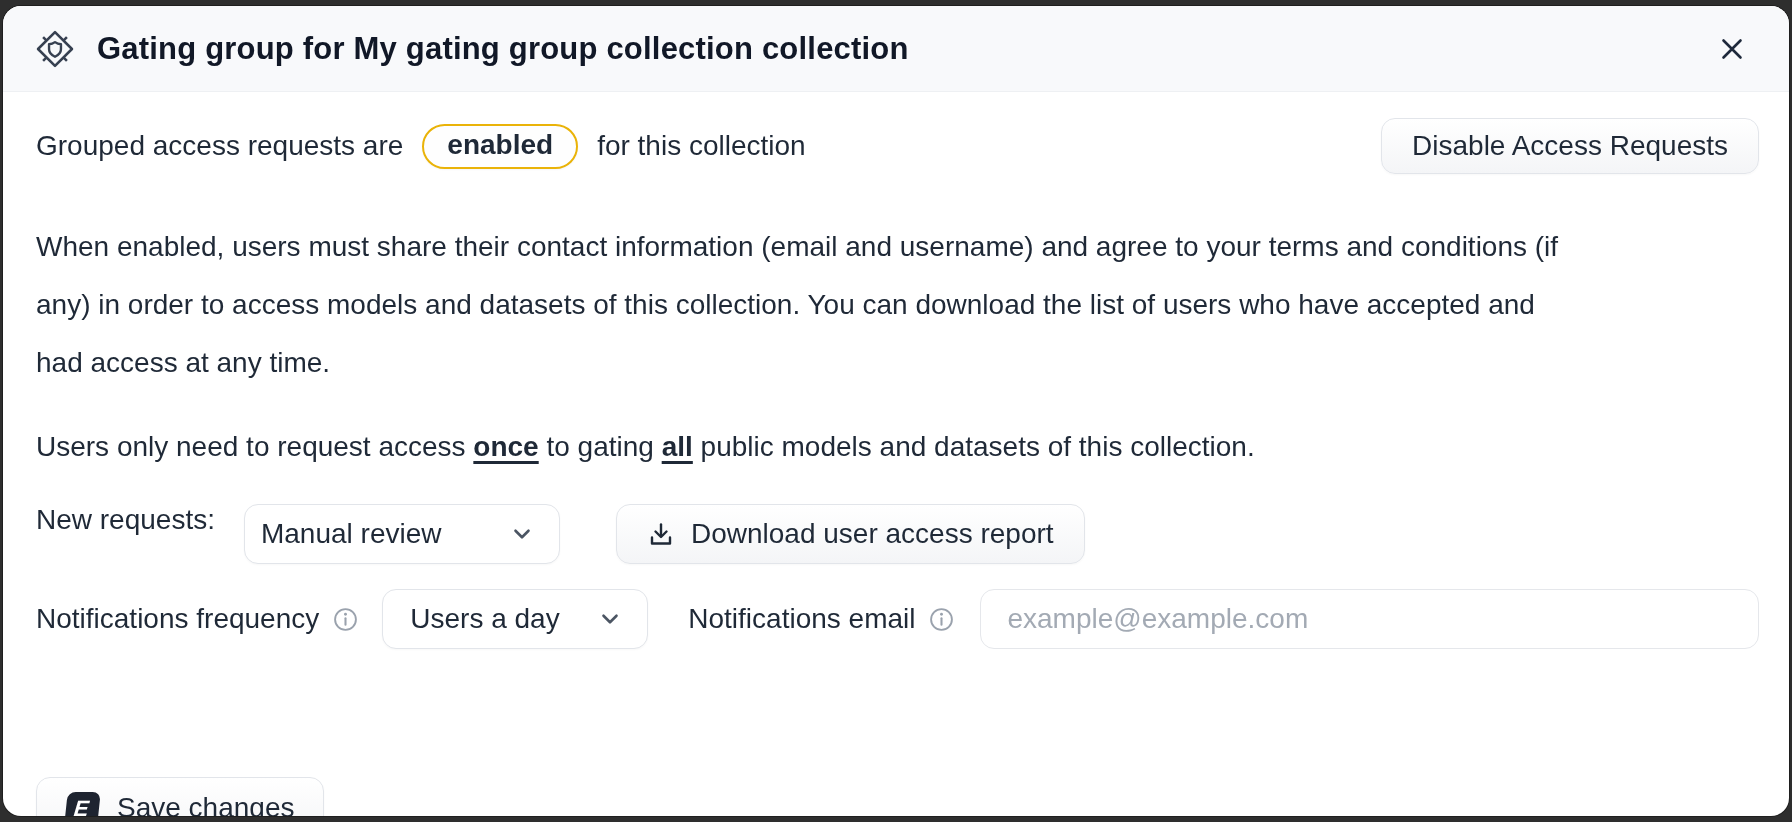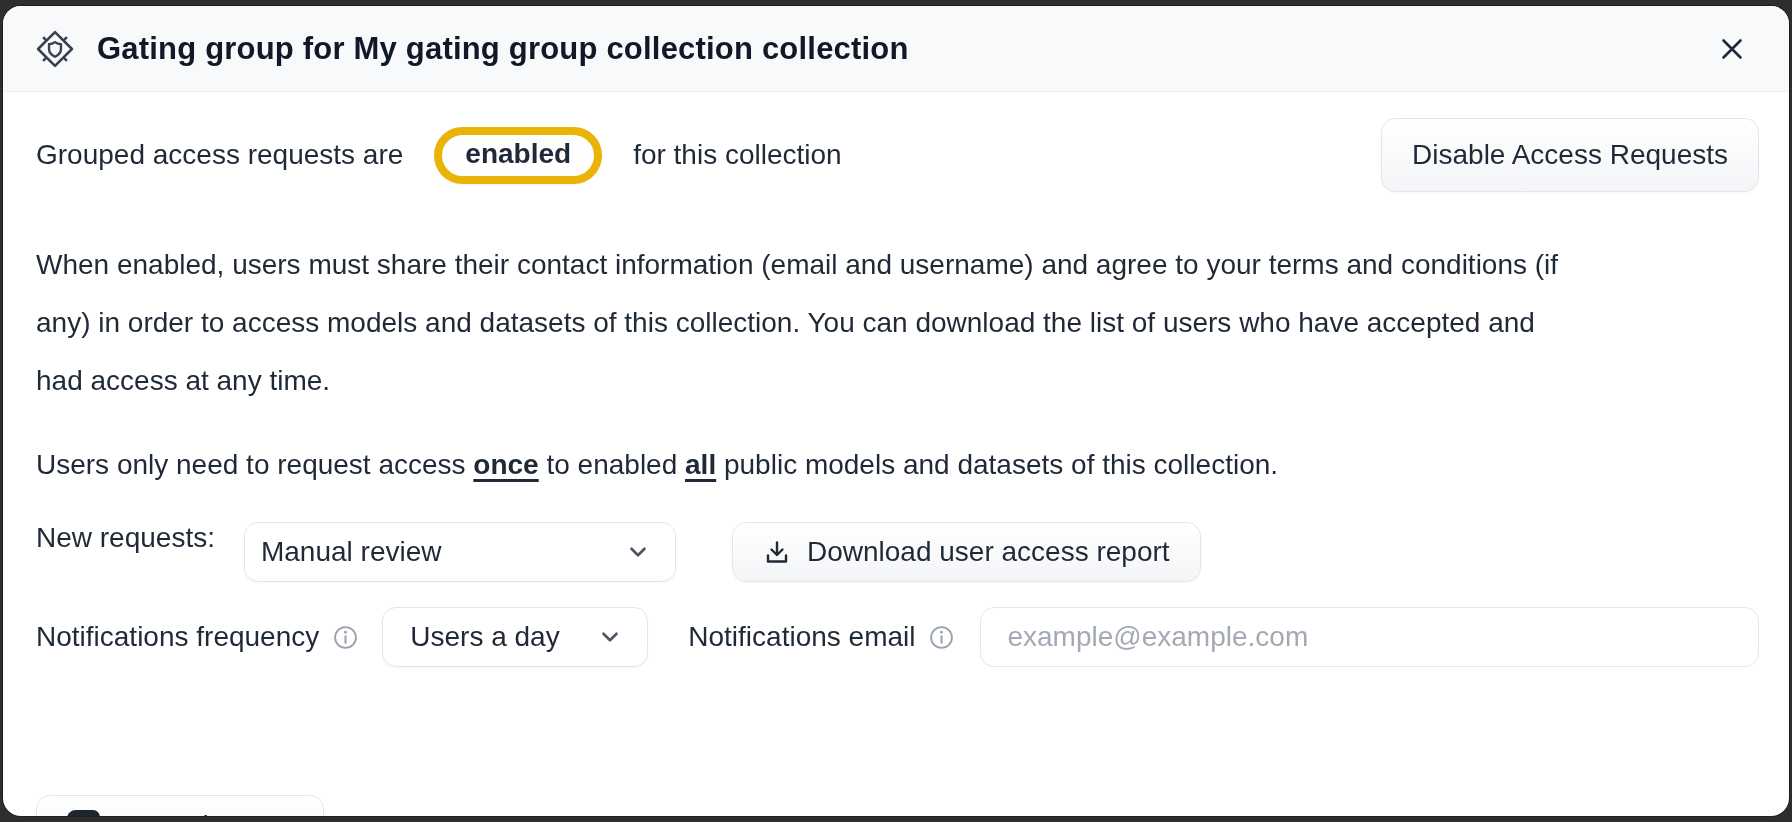--- a/index.html
+++ b/index.html
@@ -29,49 +29,49 @@
     padding:0 34px 0 30px; gap:20px;
   }
   .modal-title{font-size:31px; font-weight:700; color:var(--title); letter-spacing:.2px;}
   .close-btn{
     margin-left:auto; background:none; border:none; cursor:pointer;
     display:flex; align-items:center; justify-content:center; padding:6px;
   }
   
   .modal-body{flex:1; padding:26px 30px 0 33px; display:flex; flex-direction:column;}
   .status-row{display:flex; align-items:center; justify-content:space-between;}
-  .status-text{display:flex; align-items:center; gap:31px; font-size:28px;}
+  .status-text{display:flex; align-items:center; gap:19px; font-size:28px;}
   .badge{
-    display:inline-block; padding:3px 23px 6px; border:8px solid #eab308;
+    display:inline-block; padding:3px 23px 6px; border:2px solid #eab308;
     border-radius:999px; font-weight:700; background:#fefefe;
     box-shadow:0 1px 2px rgba(0,0,0,.04);
   }
   .btn{
     display:inline-flex; align-items:center; justify-content:center; gap:16px;
-    height:74px; padding:0 30px; font-size:28px; color:var(--text);
+    height:56px; padding:0 30px; font-size:28px; color:var(--text);
     border:1px solid var(--border); border-radius:14px; cursor:pointer;
     background:linear-gradient(180deg,#ffffff 0%,#f4f5f7 100%);
     box-shadow:0 1px 2px rgba(0,0,0,.03);
     font-family:inherit; white-space:nowrap;
   }
   .description{
     margin-top:44px; font-size:28px; line-height:58px; max-width:1545px;
   }
   .once-line{margin-top:34px; font-size:28px; line-height:42px;}
   .once-line b{font-weight:700; text-decoration:underline; text-underline-offset:5px; text-decoration-thickness:3px;margin-top:48px;}
   
   .requests-row{margin-top:36px; display:flex; align-items:flex-start; gap:29px;}
   .field-label{font-size:28px; white-space:nowrap;}
   .select{
     display:inline-flex; align-items:center; justify-content:space-between;
     height:60px; border:1px solid var(--border); border-radius:14px;
     background:#fff; padding:0 24px 0 27px; font-size:28px; cursor:pointer;
     box-shadow:0 1px 2px rgba(0,0,0,.03); gap:20px;
   }
-  .select-newreq{width:432px;padding-left:16px;}
+  .select-newreq{width:316px;padding-left:16px;}
   .select-freq{width:266px; margin-left:24px;}
   .download-btn{margin-left:27px; height:60px;}
   .notif-row{margin-top:25px; display:flex; align-items:center;}
   .info-icon{margin-left:14px; display:inline-flex; align-items:center;}
   .email-label{margin-left:40px;}
   .email-input{
     flex:1; margin-left:26px; height:60px; border:1px solid #e5e7eb;
     border-radius:14px; padding:0 26px; font-size:28px; color:var(--text);
     font-family:inherit; outline:none; background:#fff;
   }
@@ -120,21 +120,21 @@
       <div class="status-text">
         <span>Grouped access requests are</span>
         <span class="badge">enabled</span>
         <span>for this collection</span>
       </div>
       <button class="btn">Disable Access Requests</button>
     </div>
 
     <p class="description">When enabled, users must share their contact information (email and username) and agree to your terms and conditions (if any) in order to access models and datasets of this collection. You can download the list of users who have accepted and had access at any time.</p>
 
-    <p class="once-line"><span>Users only need to request access </span><b>once</b><span> to enabled </span><b>all</b><span> public models and datasets of this collection.</span></p>
+    <p class="once-line"><span>Users only need to request access </span><b>once</b><span> to gating </span><b>all</b><span> public models and datasets of this collection.</span></p>
 
     <div class="requests-row">
       <span class="field-label">New requests:</span>
       <div class="select select-newreq">
         <span>Manual review</span>
         <span>
           <svg width="26" height="26" viewBox="0 0 24 24" fill="none">
             <path d="M6 9 L12 15 L18 9" stroke="#4b5563" stroke-width="2.4" stroke-linecap="round" stroke-linejoin="round"></path>
           </svg>
         </span>

